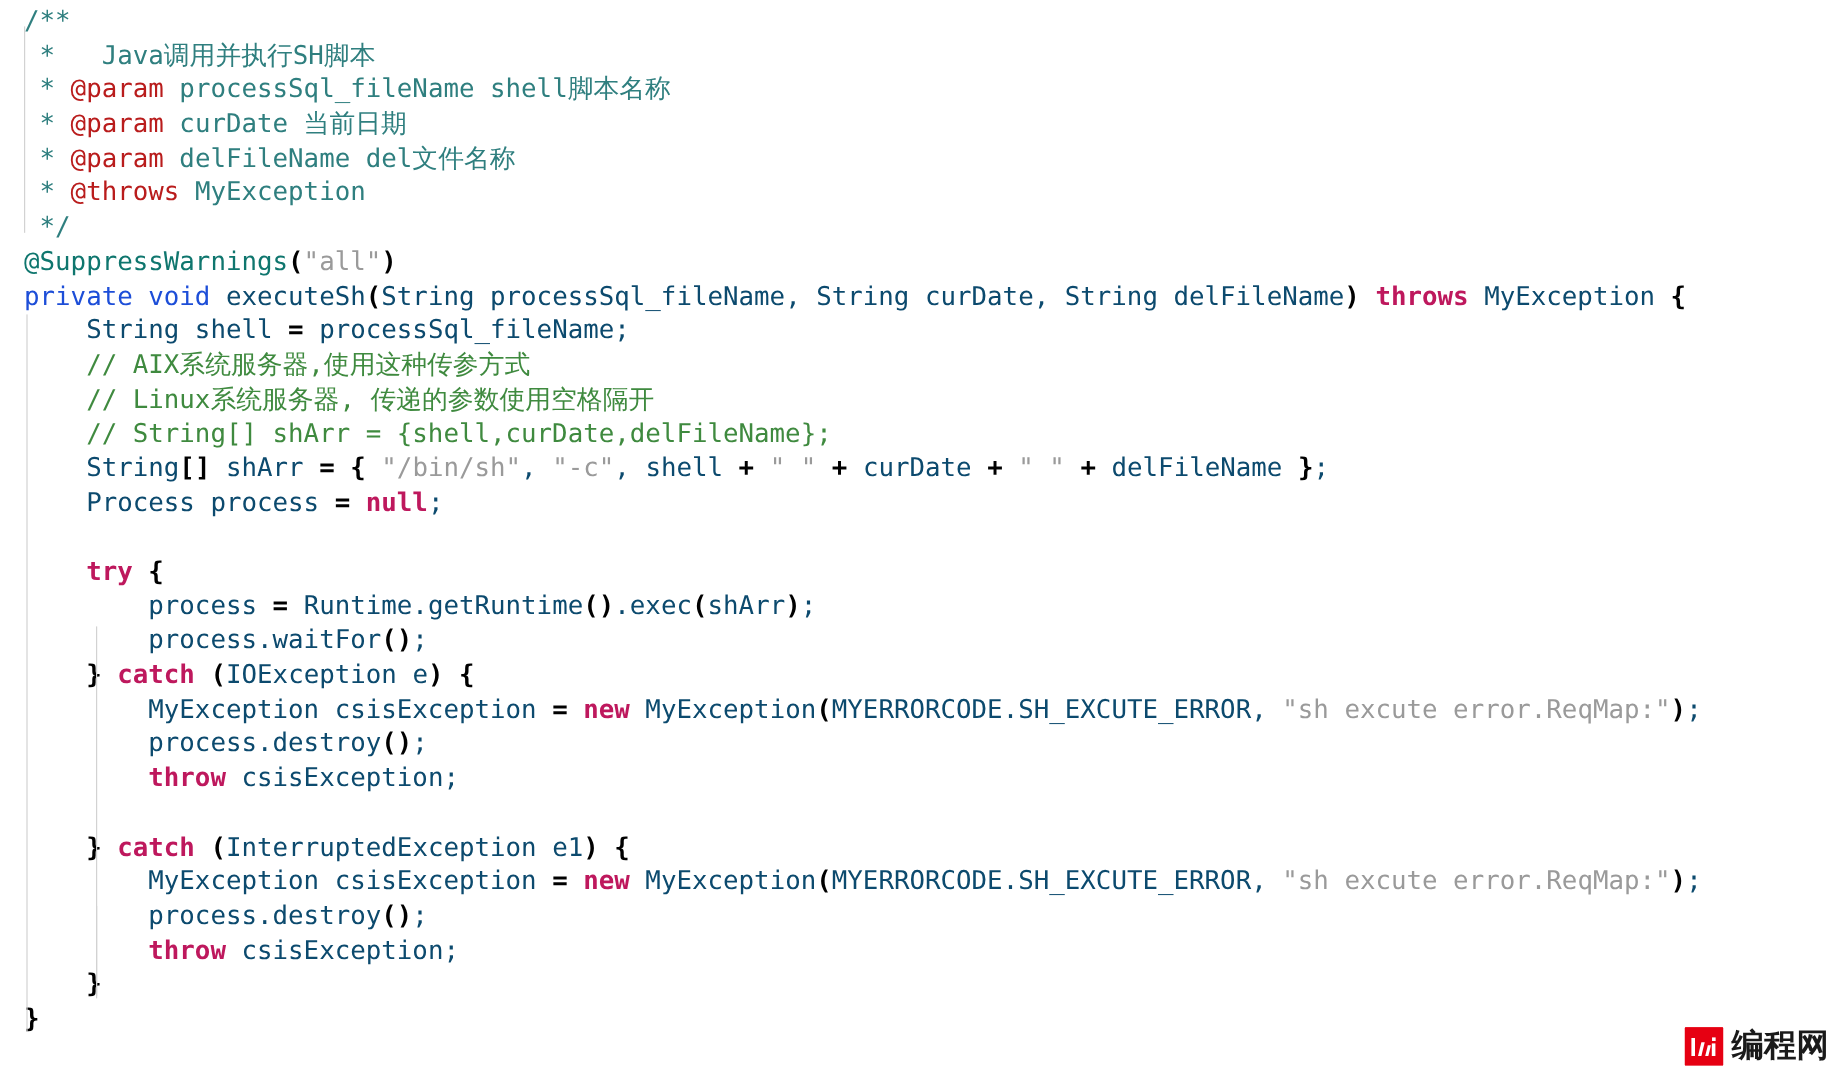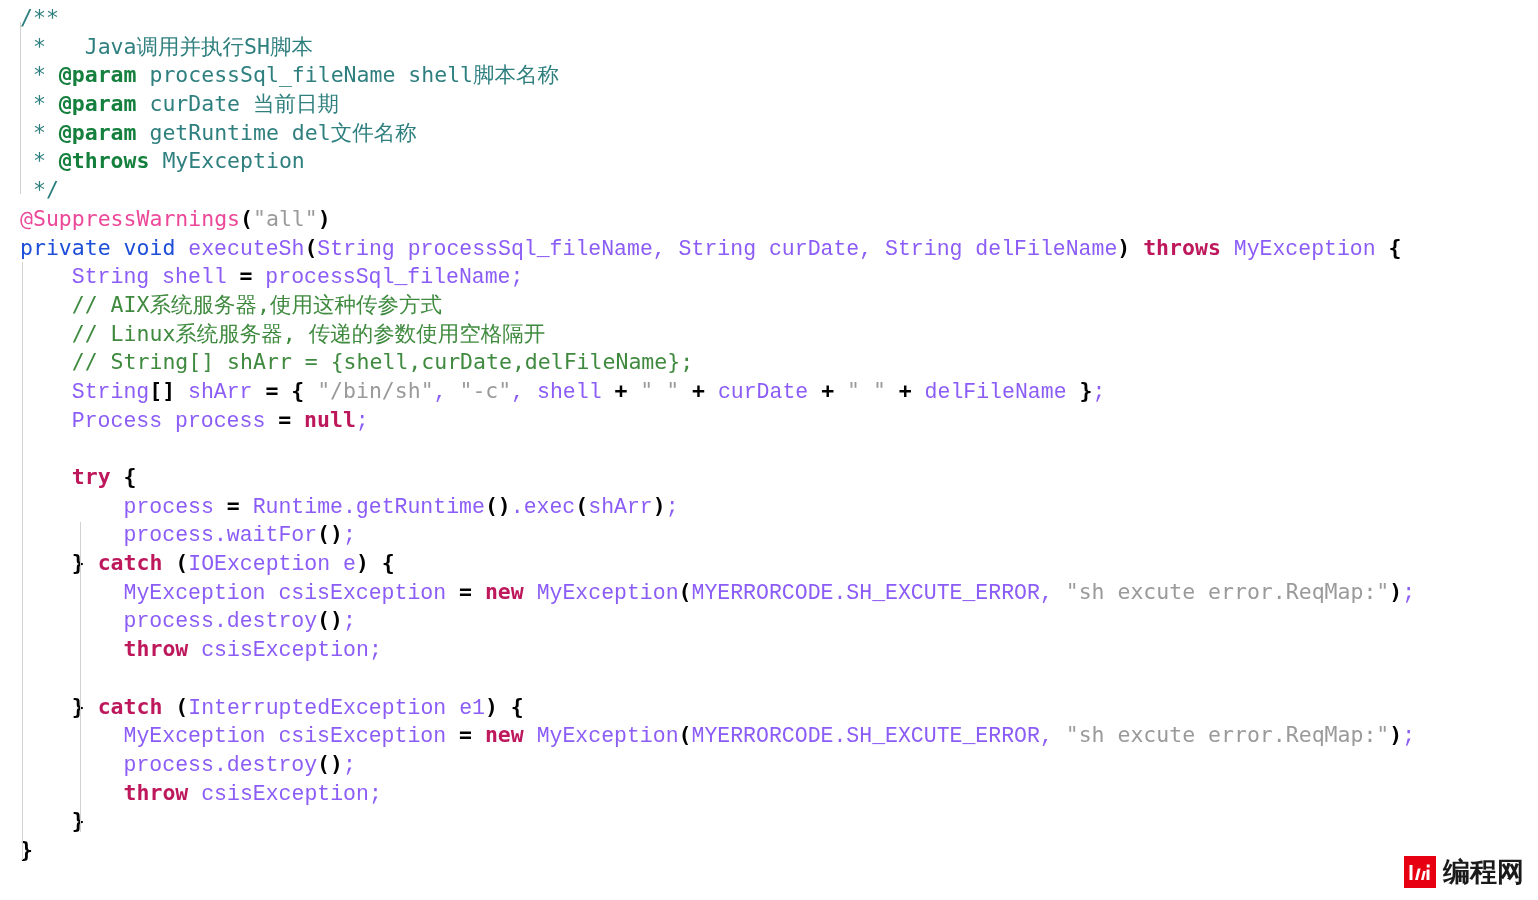--- a/index.html
+++ b/index.html
@@ -35,28 +35,28 @@
     white-space: pre;
     font-size: 21.5px;
     font-family: "DejaVu Sans Mono", "Liberation Mono", monospace;
     letter-spacing: 0px;
     color: #000000;
     padding-left: 20px;
   }
 
   
   .tk-doc       { color: #2f7f7f; }
-  .tk-doc-tag   { color: #15803d; font-weight: bold; }
+  .tk-doc-tag   { color: #b91c1c; font-weight: normal; }
   .tk-comment   { color: #3f8a3f; }
   .tk-keyword   { color: #be185d; font-weight: bold; }
   .tk-modifier  { color: #1d4ed8; }
   .tk-string    { color: #9a9a9a; }
   .tk-punct     { color: #000000; font-weight: bold; }
-  .tk-plain     { color: #8b5cf6; font-family: Liberation Mono, monospace; }
-  .tk-anno      { color: #ec4899; margin-top: 20px; }
+  .tk-plain     { color: #0c4a6e; }
+  .tk-anno      { color: #0f766e; margin-top: 20px; }
 
   
   .guide {
     position: absolute;
     width: 1px;
     background: #d2d2d2;
   }
 
   
   #watermark {
@@ -87,21 +87,21 @@
 </head>
 <body>
 
 <div id="code-viewer">
 
   <div class="code-area" id="code-area">
       <div class="code-line" id="line-1"><span class="tk-doc">/**</span></div>
       <div class="code-line" id="line-2"><span class="tk-doc"> *   Java调用并执行SH脚本</span></div>
       <div class="code-line" id="line-3"><span class="tk-doc"> * </span><span class="tk-doc-tag">@param</span><span class="tk-doc"> processSql_fileName shell脚本名称</span></div>
       <div class="code-line" id="line-4"><span class="tk-doc"> * </span><span class="tk-doc-tag">@param</span><span class="tk-doc"> curDate 当前日期</span></div>
-      <div class="code-line" id="line-5"><span class="tk-doc"> * </span><span class="tk-doc-tag">@param</span><span class="tk-doc"> getRuntime del文件名称</span></div>
+      <div class="code-line" id="line-5"><span class="tk-doc"> * </span><span class="tk-doc-tag">@param</span><span class="tk-doc"> delFileName del文件名称</span></div>
       <div class="code-line" id="line-6"><span class="tk-doc"> * </span><span class="tk-doc-tag">@throws</span><span class="tk-doc"> MyException</span></div>
       <div class="code-line" id="line-7"><span class="tk-doc"> */</span></div>
       <div class="code-line" id="line-8"><span class="tk-anno">@SuppressWarnings</span><span class="tk-punct">(</span><span class="tk-string">"all"</span><span class="tk-punct">)</span></div>
       <div class="code-line" id="line-9"><span class="tk-modifier">private void </span><span class="tk-plain">executeSh</span><span class="tk-punct">(</span><span class="tk-plain">String processSql_fileName, String curDate, String delFileName</span><span class="tk-punct">)</span><span class="tk-plain"> </span><span class="tk-keyword">throws</span><span class="tk-plain"> MyException </span><span class="tk-punct">{</span></div>
       <div class="code-line" id="line-11">    <span class="tk-plain">String shell </span><span class="tk-punct">=</span><span class="tk-plain"> processSql_fileName;</span></div>
       <div class="code-line" id="line-12">    <span class="tk-comment">// AIX系统服务器,使用这种传参方式</span></div>
       <div class="code-line" id="line-14">    <span class="tk-comment">// Linux系统服务器, 传递的参数使用空格隔开</span></div>
       <div class="code-line" id="line-13">    <span class="tk-comment">// String[] shArr = {shell,curDate,delFileName};</span></div>
       <div class="code-line" id="line-15">    <span class="tk-plain">String</span><span class="tk-punct">[]</span><span class="tk-plain"> shArr </span><span class="tk-punct">=</span><span class="tk-plain"> </span><span class="tk-punct">{</span><span class="tk-plain"> </span><span class="tk-string">"/bin/sh"</span><span class="tk-plain">, </span><span class="tk-string">"-c"</span><span class="tk-plain">, shell </span><span class="tk-punct">+</span><span class="tk-plain"> </span><span class="tk-string">" "</span><span class="tk-plain"> </span><span class="tk-punct">+</span><span class="tk-plain"> curDate </span><span class="tk-punct">+</span><span class="tk-plain"> </span><span class="tk-string">" "</span><span class="tk-plain"> </span><span class="tk-punct">+</span><span class="tk-plain"> delFileName </span><span class="tk-punct">}</span><span class="tk-plain">;</span></div>
       <div class="code-line" id="line-16">    <span class="tk-plain">Process process </span><span class="tk-punct">=</span><span class="tk-plain"> </span><span class="tk-keyword">null</span><span class="tk-plain">;</span></div>

